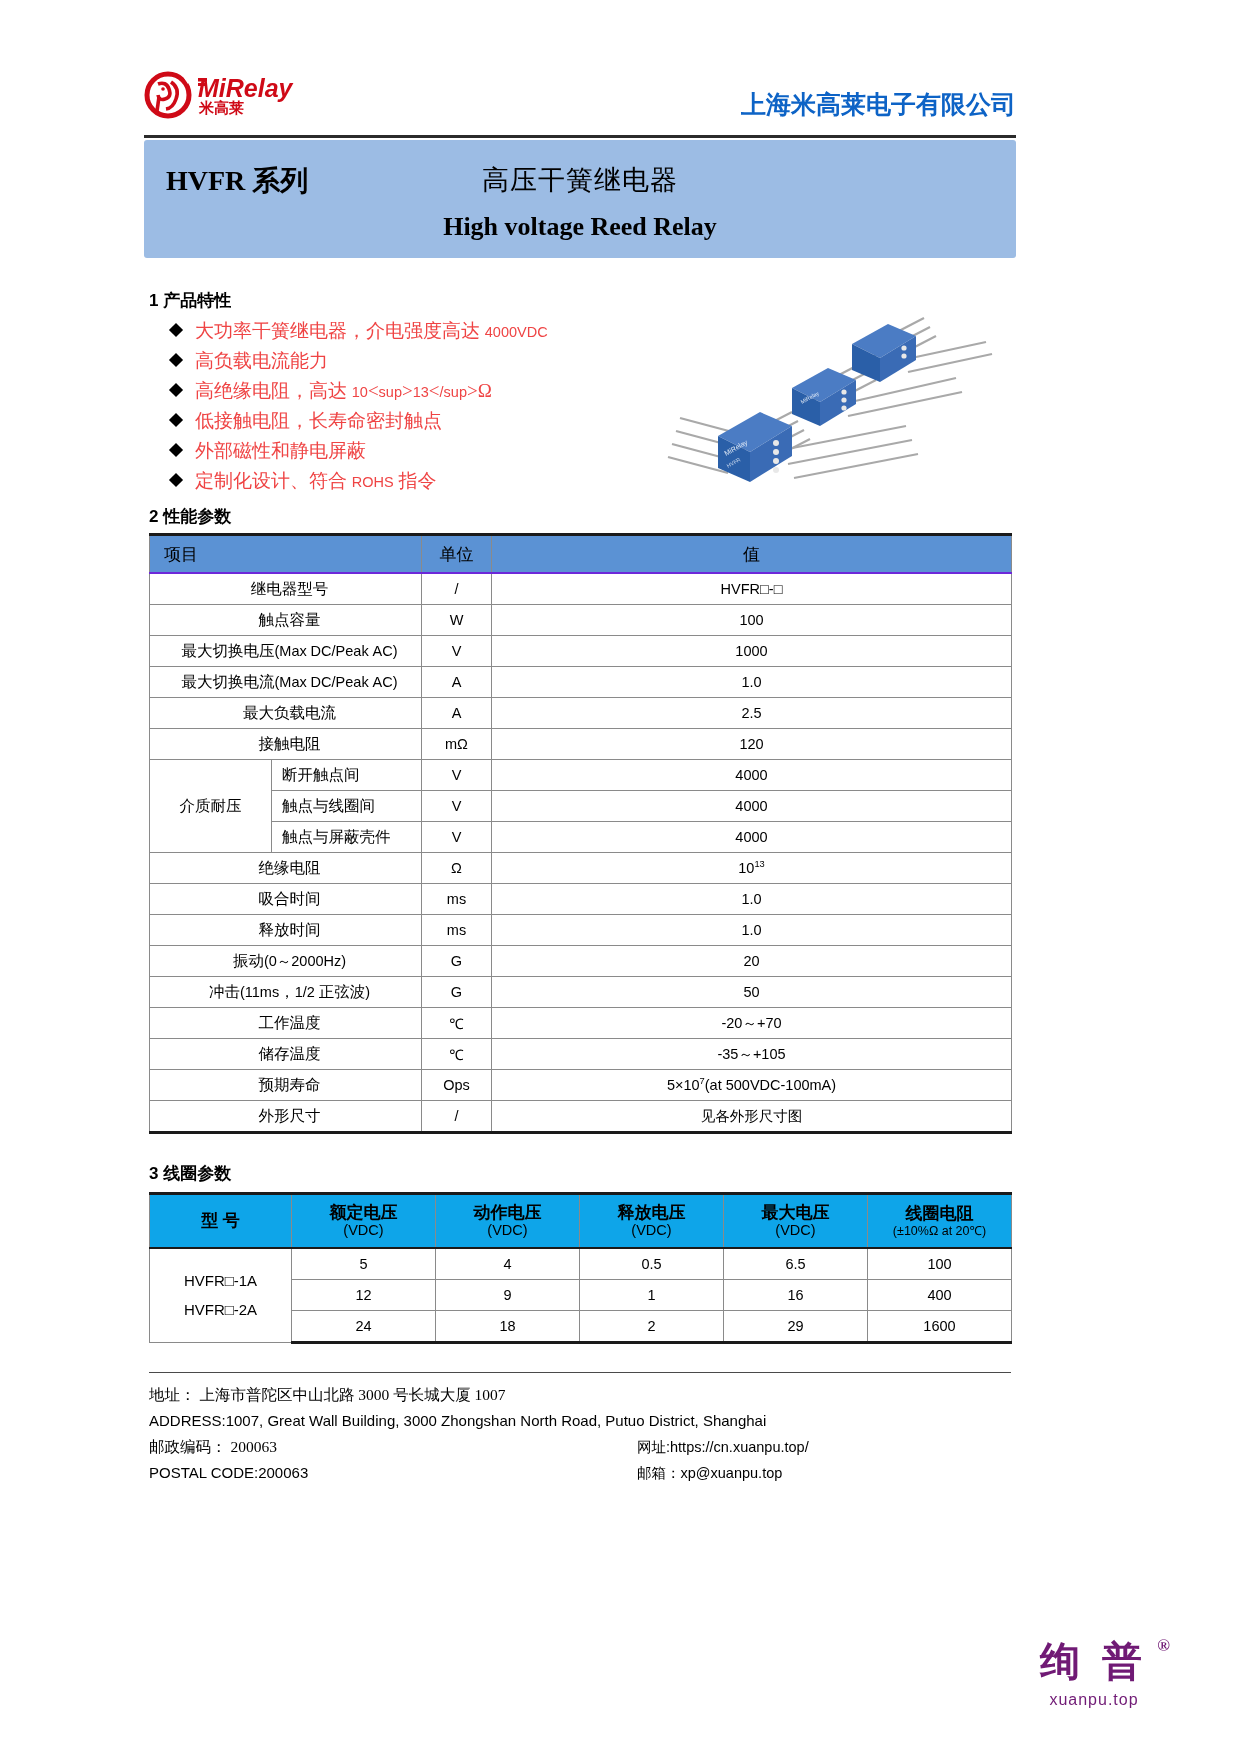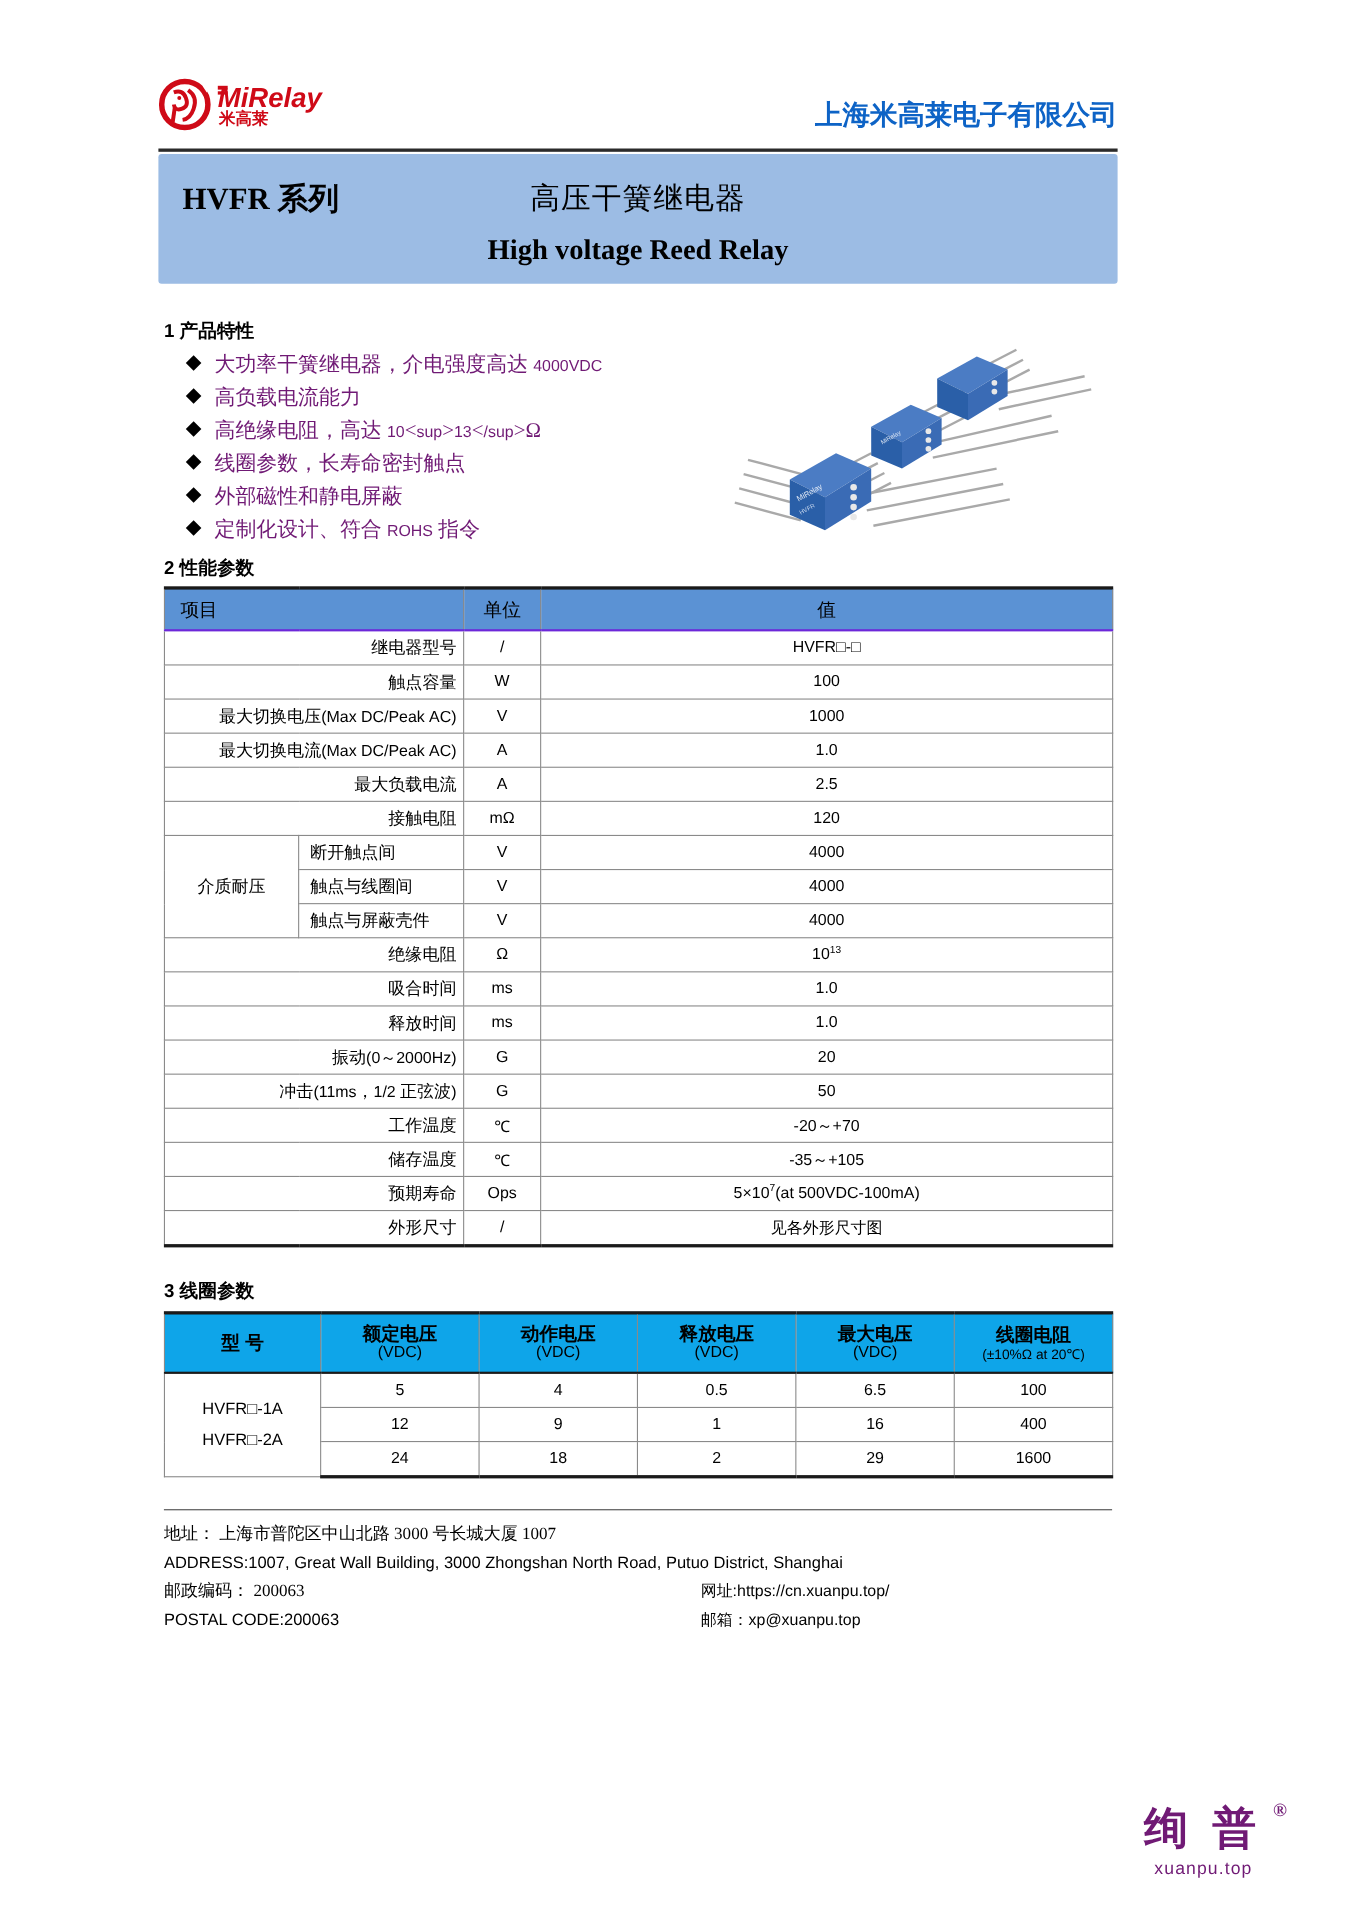--- a/index.html
+++ b/index.html
@@ -117,21 +117,21 @@
     position: absolute;
     left: 155px;
     top: 318px;
     width: 560px;
   }
   .feat {
     position: relative;
     height: 30px;
     font-family: "Liberation Serif", serif;
     font-size: 19px;
-    color: #701a75;
+    color: #ef4444;
     white-space: nowrap;
   }
   .feat .dia {
     display: inline-block;
     width: 10px;
     height: 10px;
     background: #000;
     transform: rotate(45deg);
     margin-right: 14px;
     position: relative;
@@ -176,21 +176,21 @@
     font-family: "Liberation Sans", sans-serif;
     font-weight: normal;
     font-size: 17px;
     height: 36px;
     border-top: 3px solid #1a1a1a;
     border-bottom: 2px solid #6d28d9;
   }
   .spec-table thead th.c1 { text-align: left; padding-left: 14px; }
   .spec-table thead th.c2, .spec-table thead th.c3 { text-align: center; }
   .spec-table td.item {
-    text-align: right;
+    text-align: center;
     padding-left: 14px;
     margin-top: 46px;
   }
   .spec-table td.sub {
     text-align: left;
     padding-left: 10px;
   }
   .spec-table td.merge {
     text-align: center;
     vertical-align: middle;
@@ -329,21 +329,21 @@
     <div class="banner-series">HVFR 系列</div>
     <div class="banner-cn">高压干簧继电器</div>
     <div class="banner-en">High voltage Reed Relay</div>
   </div>
 
   <div class="sec-head" id="sec1">1  产品特性</div>
   <div class="features" id="features-list">
       <div class="feat"><span class="dia"></span><span class="txt">大功率干簧继电器，介电强度高达 <span class="mixed-en">4000VDC</span></span></div>
       <div class="feat"><span class="dia"></span><span class="txt">高负载电流能力</span></div>
       <div class="feat"><span class="dia"></span><span class="txt">高绝缘电阻，高达 <span class="mixed-en">10</span>&lt;<span class="mixed-en">sup</span>&gt;<span class="mixed-en">13</span>&lt;<span class="mixed-en">/sup</span>&gt;Ω</span></div>
-      <div class="feat"><span class="dia"></span><span class="txt">线圈参数，长寿命密封触点</span></div>
+      <div class="feat"><span class="dia"></span><span class="txt">低接触电阻，长寿命密封触点</span></div>
       <div class="feat"><span class="dia"></span><span class="txt">外部磁性和静电屏蔽</span></div>
       <div class="feat"><span class="dia"></span><span class="txt">定制化设计、符合 <span class="mixed-en">ROHS</span> 指令</span></div>
     </div>
 
   <div class="photo">
     <svg width="360" height="215" viewBox="0 0 360 215" xmlns="http://www.w3.org/2000/svg">
       <g stroke="#a9a9a9" stroke-width="2.2" fill="none">
         <line x1="210" y1="48" x2="268" y2="18"></line>
           <line x1="216" y1="57" x2="274" y2="27"></line>
         <line x1="222" y1="66" x2="280" y2="36"></line>

